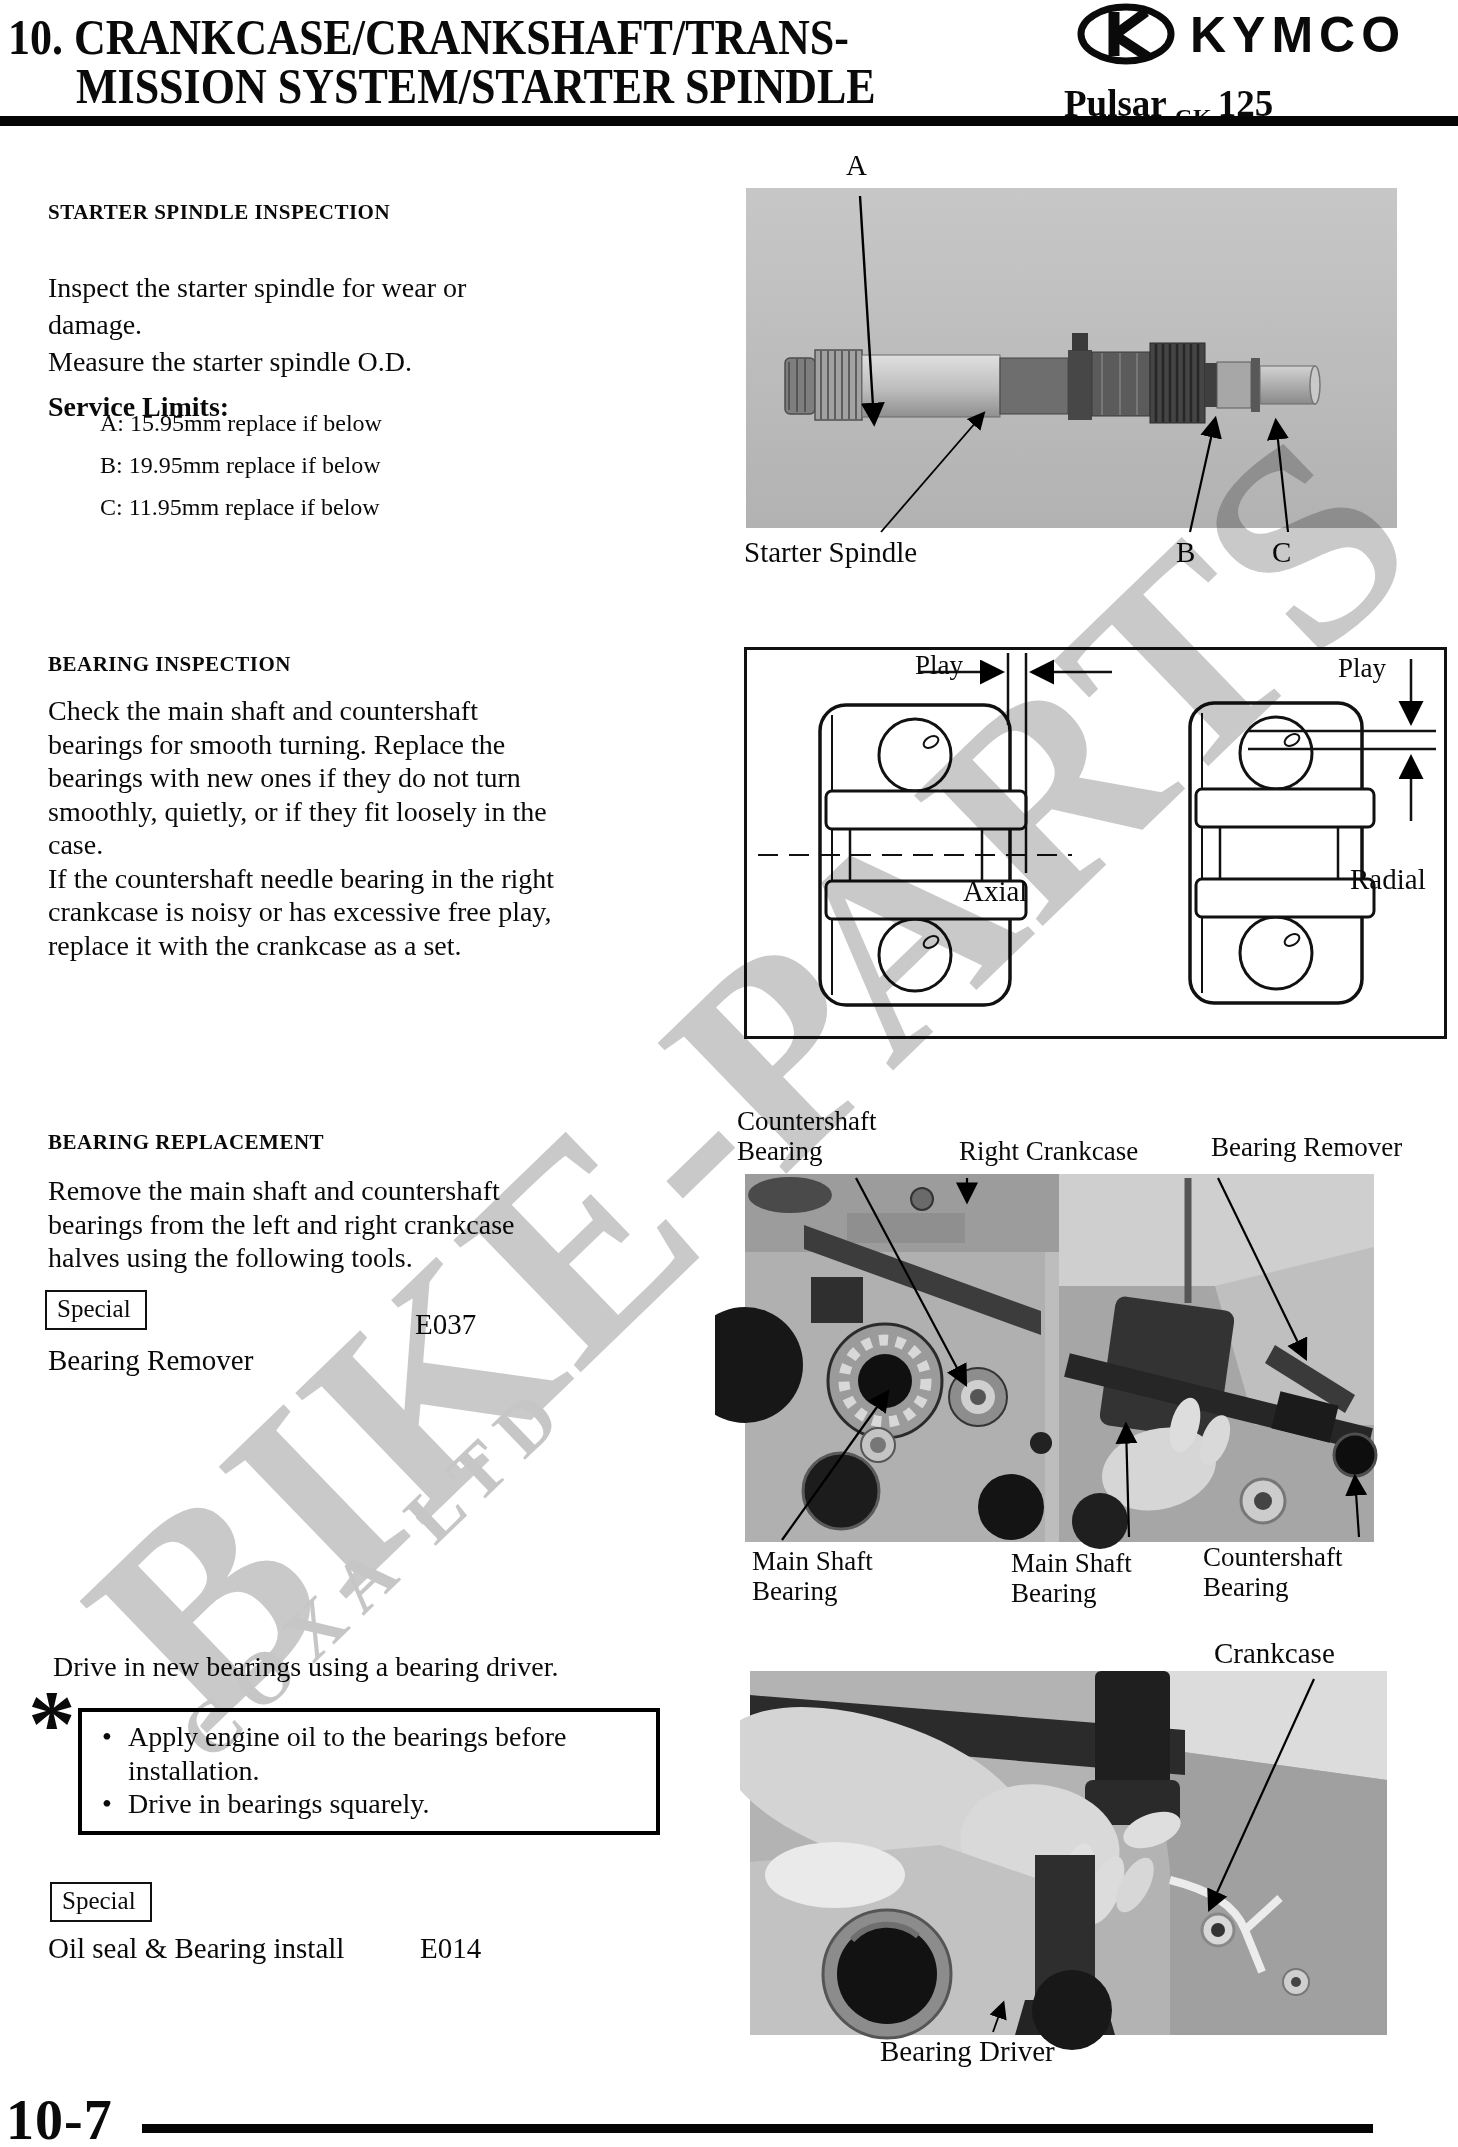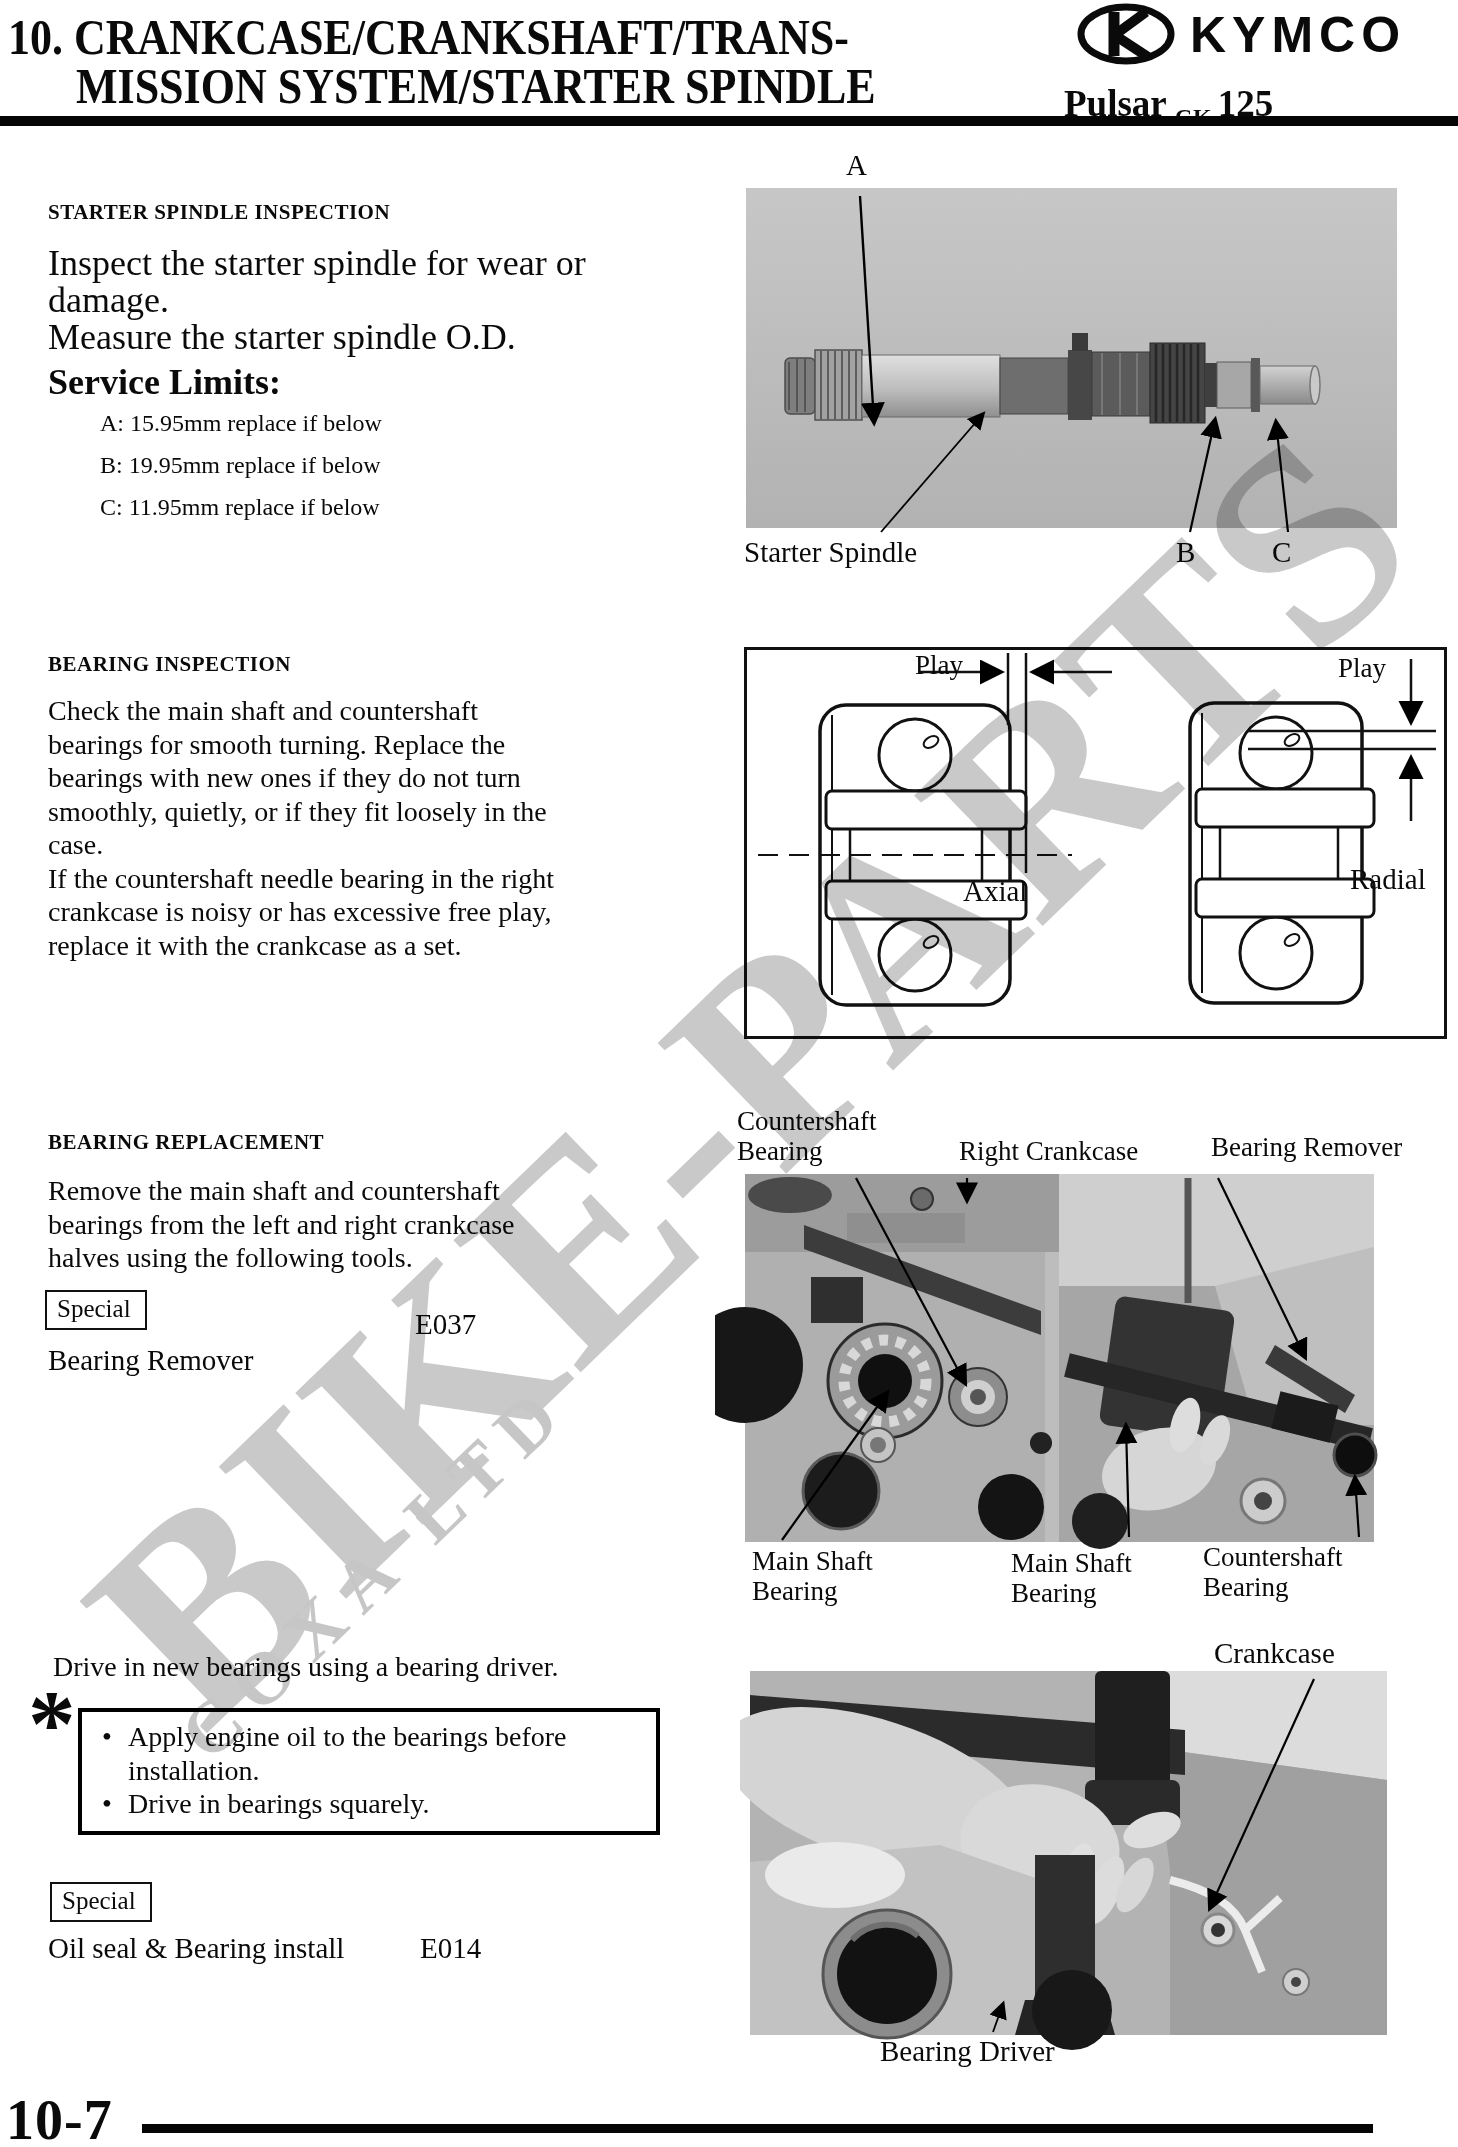--- a/index.html
+++ b/index.html
@@ -12,21 +12,21 @@
   .pre{white-space:pre-line;}
   
   .title-line{font-weight:bold; font-size:50px; line-height:50px; letter-spacing:0px; white-space:nowrap;}
   .squeeze{display:inline-block; transform:scaleX(0.88); transform-origin:0 0;}
   .brand{font-family:"Liberation Sans", sans-serif; font-weight:900; font-size:50px; letter-spacing:6px;text-align:center;}
   .pulsar{font-weight:bold; font-size:37px; white-space:nowrap;}
   .pulsar .subck{font-size:24px; vertical-align:-9px; letter-spacing:1px; margin:0 5px 0 8px;}
   .hr-thick{background:#050505;}
   
   .sec-h{font-weight:bold; font-size:21px; letter-spacing:0.5px; white-space:nowrap;}
-  .body-txt{font-size:36px; line-height:37px;}
+  .body-txt{font-size:28px; line-height:37px;margin-top:24px;}
   .body-tight{font-size:28px; line-height:33.5px;}
   .limits{font-size:24px; line-height:42px;}
   .bold{font-weight:bold;}
   .tool-row{font-size:29px; white-space:nowrap;}
   .special-box{border:2px solid #111; font-size:25px; padding:3px 14px 5px 10px; background:#fff;}
   .note-box{border:4px solid #000; padding:8px 10px 10px 14px;}
   .note-line{font-size:28px; line-height:33.5px; padding-left:32px; position:relative;}
   .note-line::before{content:"\2022"; position:absolute; left:6px; top:0;}
   .asterisk{font-size:95px; line-height:48px; font-weight:bold;}
   .fig-label{font-size:29px; line-height:31px; white-space:nowrap;}

